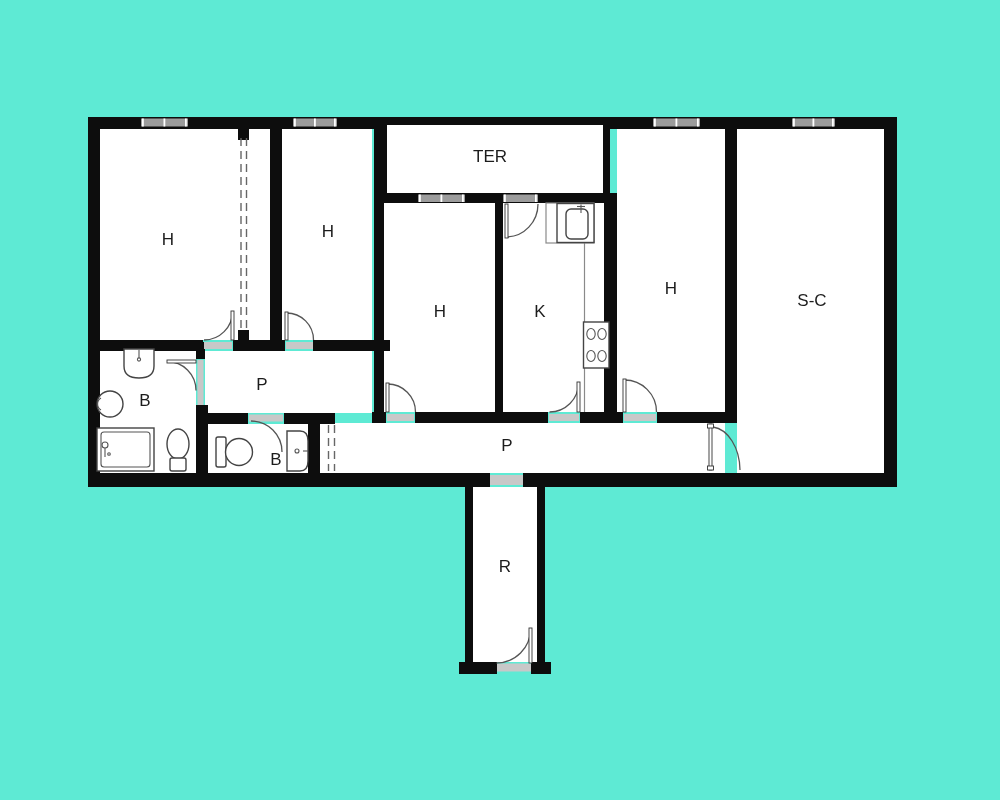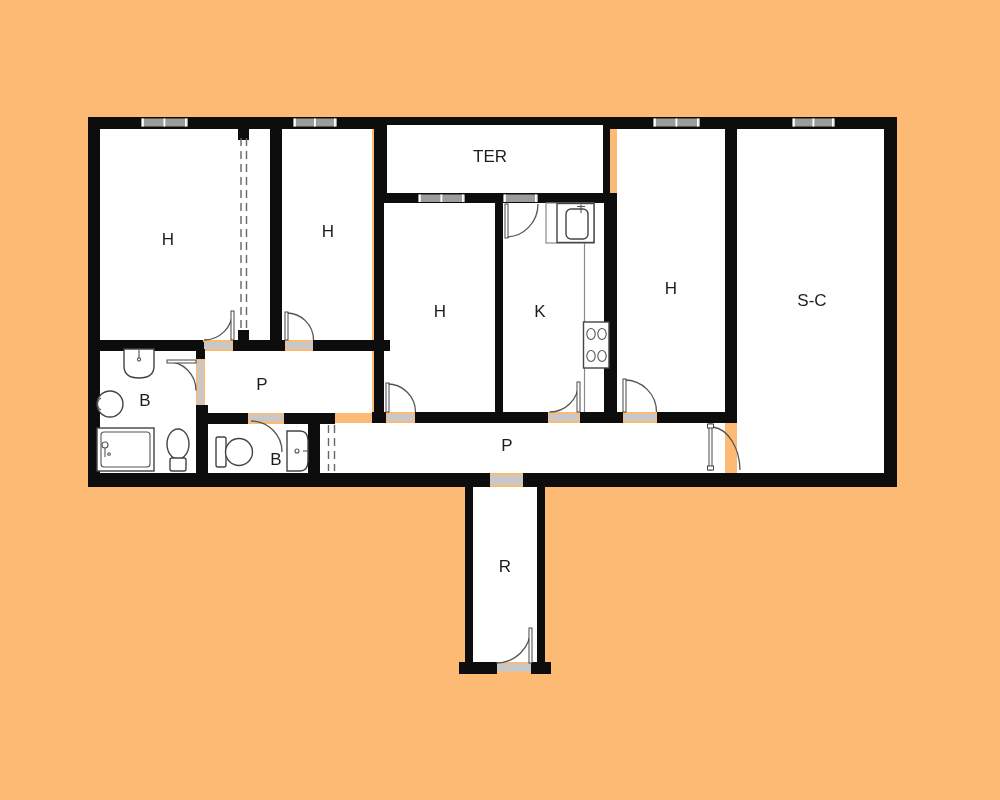--- a/index.html
+++ b/index.html
@@ -1,16 +1,16 @@
 <!DOCTYPE html>
 <html><head>
 <meta charset="utf-8">
 <style>
   html, body { margin: 0; padding: 0; background: #ffffff; }
-  .stage { position: relative; width: 1000px; height: 800px; background: #fdba74; overflow: hidden; }
+  .stage { position: relative; width: 1000px; height: 800px; background: #5eead4; overflow: hidden; }
   svg { display: block; }
   .room-label {
     font-family: "Liberation Sans", sans-serif;
     font-size: 17px;
     fill: #1c1c1c;
     text-anchor: middle;
   }
   .wall { fill: #0d0d0d; }
   .floor { fill: #ffffff; }
   .win { fill: #9c9c9c; }

